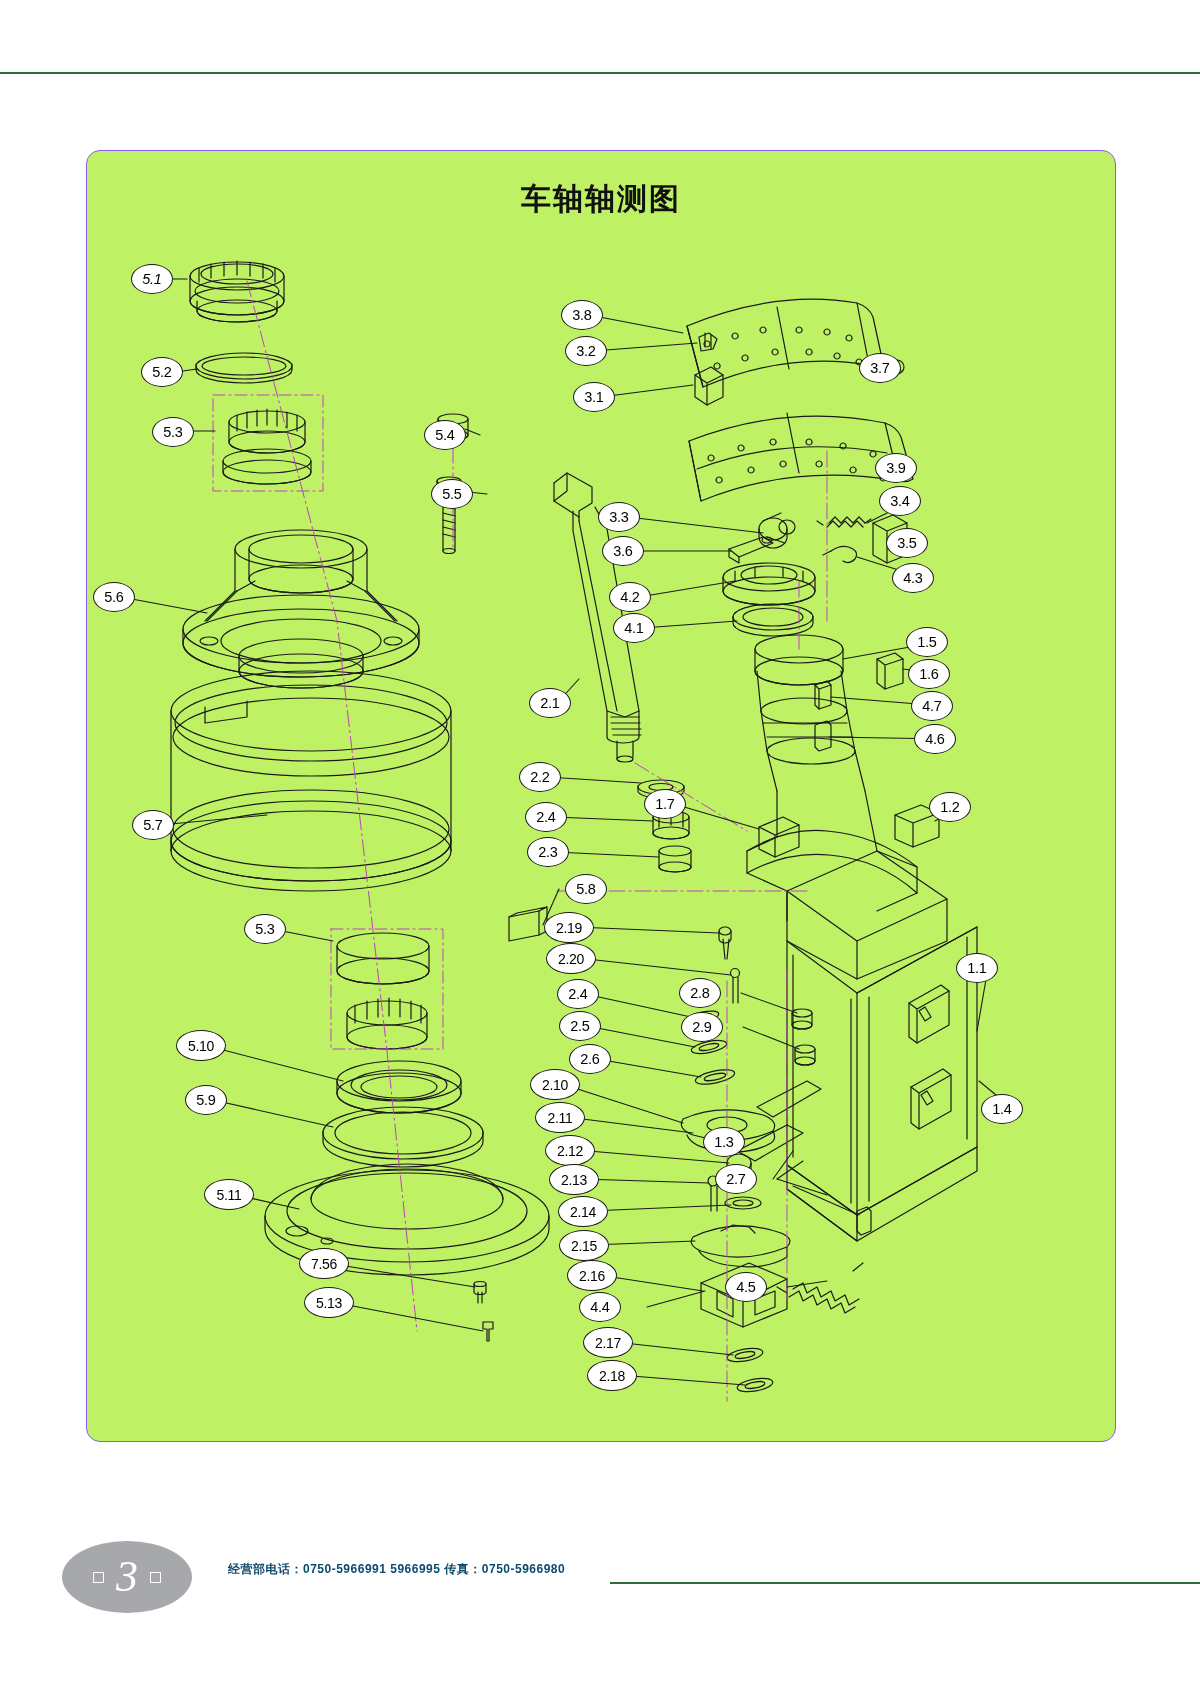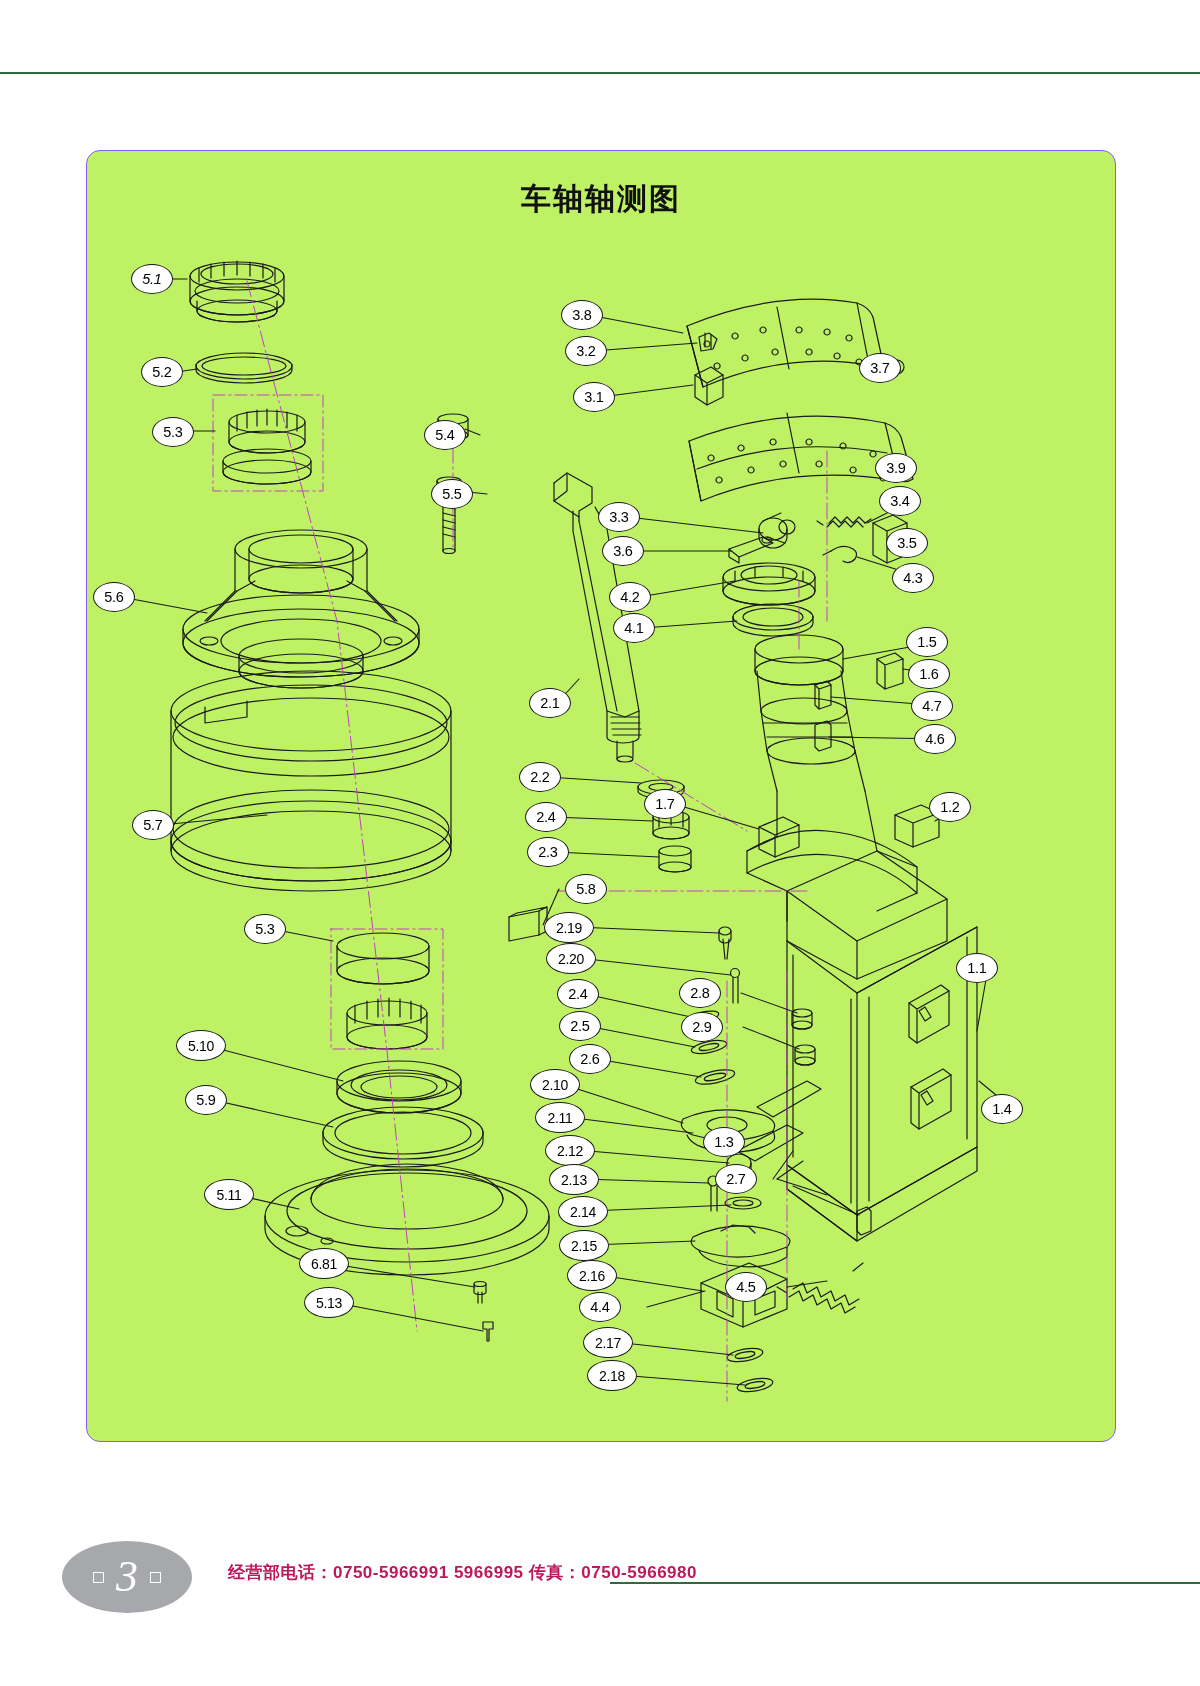--- a/index.html
+++ b/index.html
@@ -136,22 +136,22 @@
     color: #ffffff;
     font-size: 44px;
     font-family: "Liberation Serif", serif;
     font-style: italic;
     line-height: 1;
   }
   .footer-text {
     position: absolute;
     left: 228px;
     top: 1561px;
-    font-size: 17px;
-    color: #be185d;
+    font-size: 12px;
+    color: #0c4a6e;
     font-weight: bold;
     letter-spacing: 0.5px;
     white-space: nowrap;
   }
 </style>
 </head>
 <body>
 
 <div id="page">
 
@@ -630,21 +630,21 @@
     <div class="callout w2" style="left:65px;  top:266px;">5.3</div>
     <div class="callout w2" style="left:337px; top:269px;">5.4</div>
     <div class="callout w2" style="left:344px; top:328px;">5.5</div>
     <div class="callout w2" style="left:6px;   top:431px;">5.6</div>
     <div class="callout w2" style="left:45px;  top:659px;">5.7</div>
     <div class="callout w2" style="left:478px; top:723px;">5.8</div>
     <div class="callout w2" style="left:157px; top:763px;">5.3</div>
     <div class="callout w3" style="left:89px;  top:879px;">5.10</div>
     <div class="callout w2" style="left:98px;  top:934px;">5.9</div>
     <div class="callout w3" style="left:117px; top:1028px;">5.11</div>
-    <div class="callout w3" style="left:212px; top:1097px;">6.81</div>
+    <div class="callout w3" style="left:212px; top:1097px;">7.56</div>
     <div class="callout w3" style="left:217px; top:1136px;">5.13</div>
 
     <div class="callout w2" style="left:442px; top:537px;">2.1</div>
     <div class="callout w2" style="left:432px; top:611px;">2.2</div>
     <div class="callout w2" style="left:438px; top:651px;">2.4</div>
     <div class="callout w2" style="left:440px; top:686px;">2.3</div>
     <div class="callout w3" style="left:457px; top:761px;">2.19</div>
     <div class="callout w3" style="left:459px; top:792px;">2.20</div>
     <div class="callout w2" style="left:470px; top:828px;">2.4</div>
     <div class="callout w2" style="left:472px; top:860px;">2.5</div>

